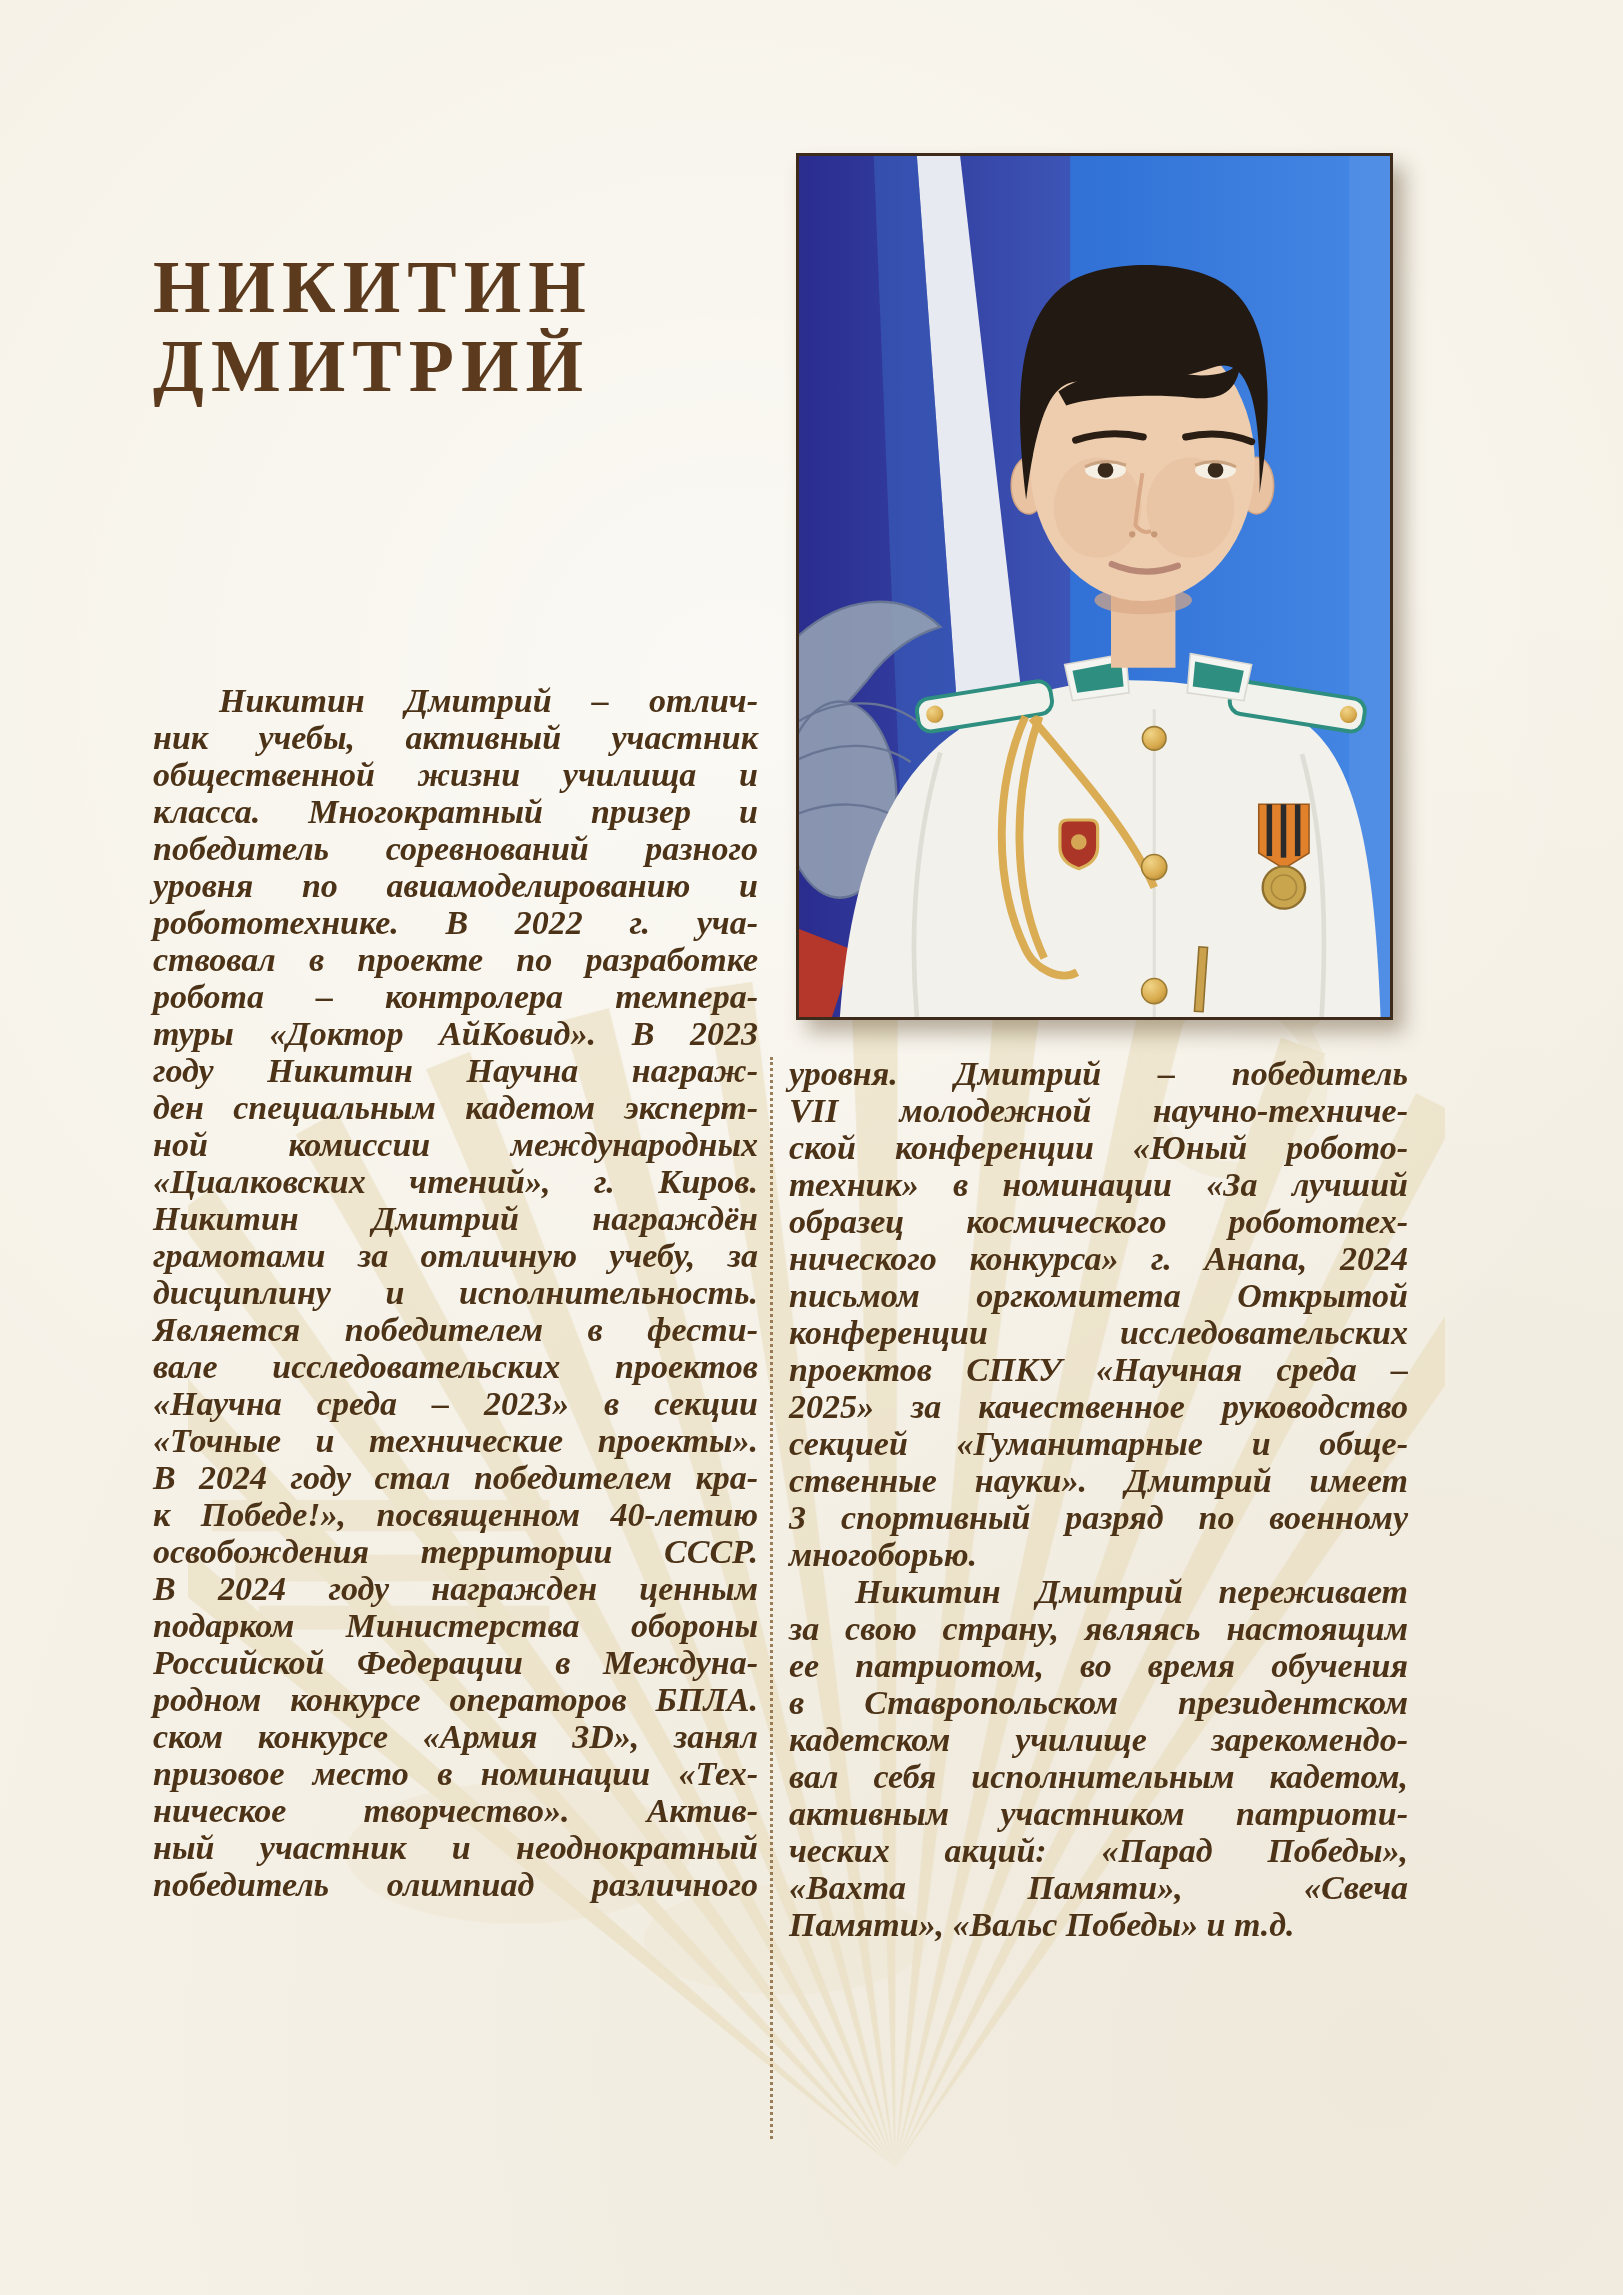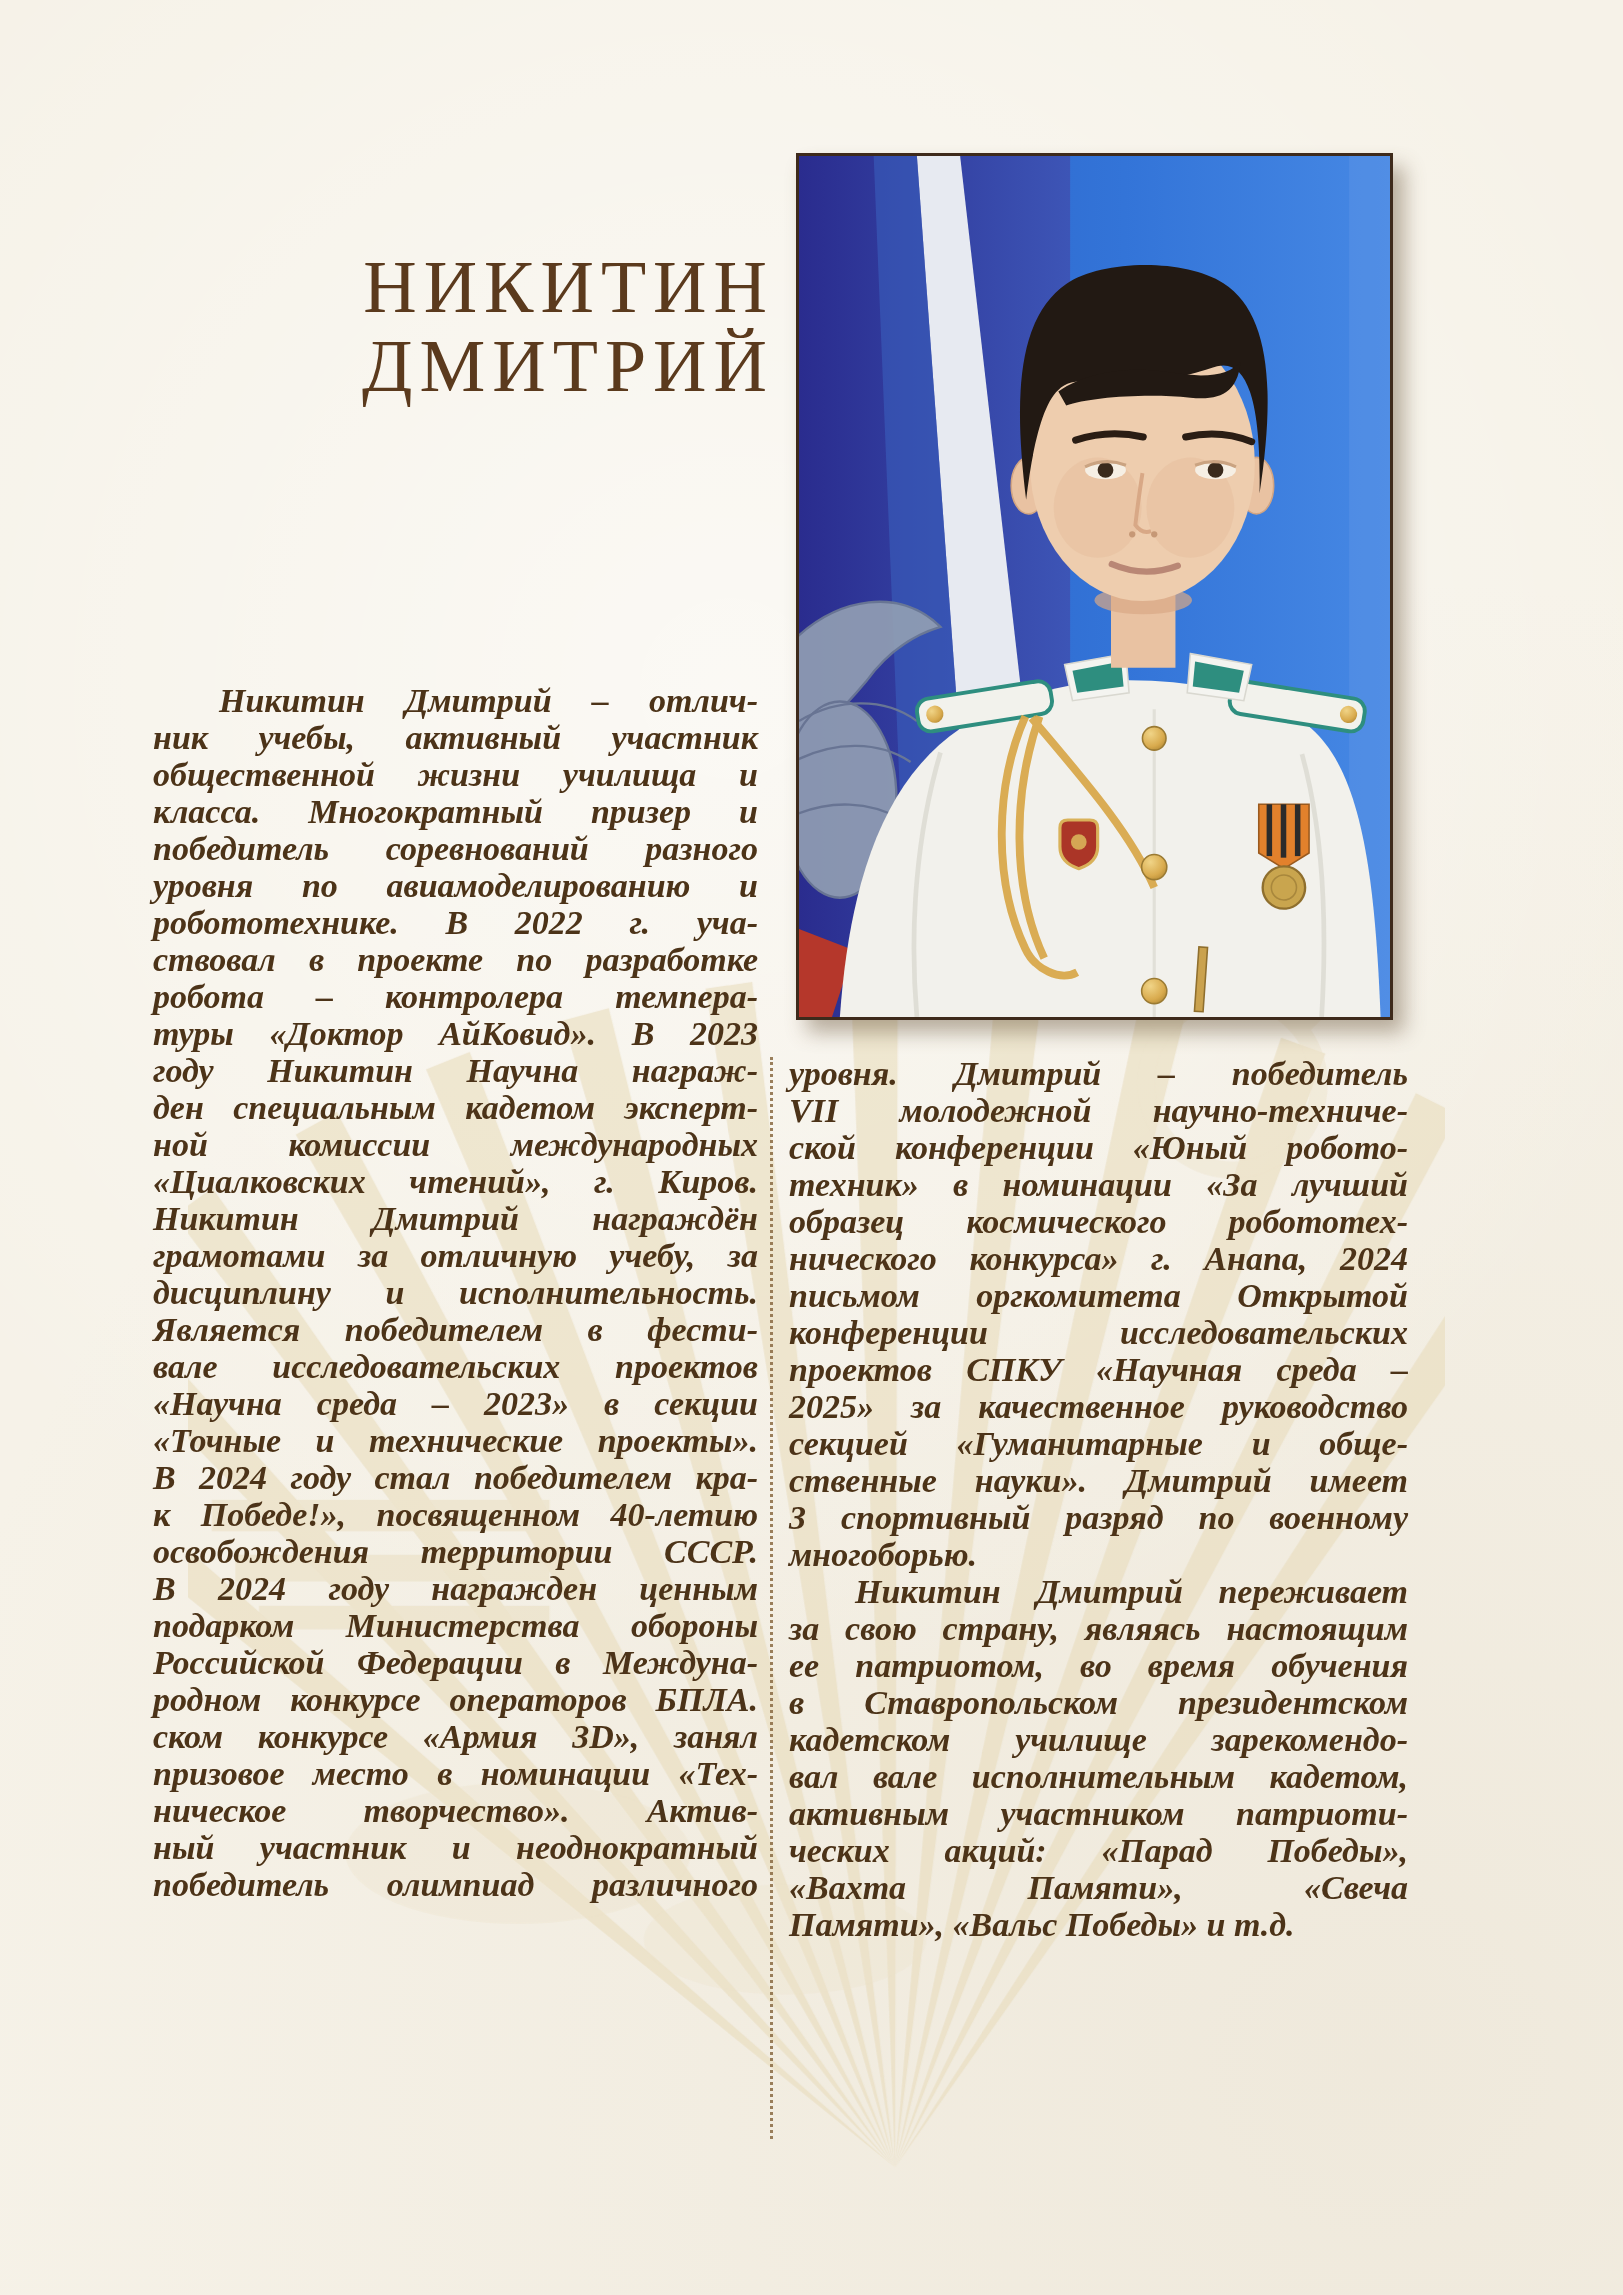--- a/index.html
+++ b/index.html
@@ -6,22 +6,22 @@
   .page{
     position:relative;width:1623px;height:2295px;overflow:hidden;
     background:
       radial-gradient(circle at 45% 30%, rgba(255,255,255,.55), rgba(255,255,255,0) 55%),
       radial-gradient(circle at 85% 90%, rgba(226,216,196,.35), rgba(226,216,196,0) 60%),
       #f6f2e8;
     font-family:"Liberation Serif","DejaVu Serif",serif;
   }
   .watermark{position:absolute;left:188px;top:848px;width:1257px;height:1335px;z-index:1;}
   .title-block{
-    position:absolute;left:169px;top:248px;width:605px;z-index:2;
-    text-align:right;font-weight:normal;font-style:normal;
+    position:absolute;left:153px;top:248px;width:605px;z-index:2;
+    text-align:left;font-weight:bold;font-style:normal;
     font-size:74px;line-height:79px;letter-spacing:7px;color:#5b3a1d;
   }
   .photo-frame{
     position:absolute;left:796px;top:153px;width:591px;height:861px;z-index:2;
     border:3.9px solid #3e2a1b;background:#2f6fd2;
     box-shadow:11px 12.6px 19px rgba(104,84,58,.45);
   }
   .photo-frame svg{display:block;width:100%;height:100%;}
   .col{
     position:absolute;z-index:2;color:#4c3318;
@@ -229,21 +229,21 @@
       <div class="line">2025» за качественное руководство</div>
       <div class="line">секцией «Гуманитарные и обще-</div>
       <div class="line">ственные науки». Дмитрий имеет</div>
       <div class="line">3 спортивный разряд по военному</div>
       <div class="line endpara">многоборью.</div>
       <div class="line first">Никитин Дмитрий переживает</div>
       <div class="line">за свою страну, являясь настоящим</div>
       <div class="line">ее патриотом, во время обучения</div>
       <div class="line">в Ставропольском президентском</div>
       <div class="line">кадетском училище зарекомендо-</div>
-      <div class="line">вал вале исполнительным кадетом,</div>
+      <div class="line">вал себя исполнительным кадетом,</div>
       <div class="line">активным участником патриоти-</div>
       <div class="line">ческих акций: «Парад Победы»,</div>
       <div class="line">«Вахта Памяти», «Свеча</div>
       <div class="line endpara">Памяти», «Вальс Победы» и т.д.</div>
     </div>
 
   <div class="divider"></div>
 
 </div>
 

